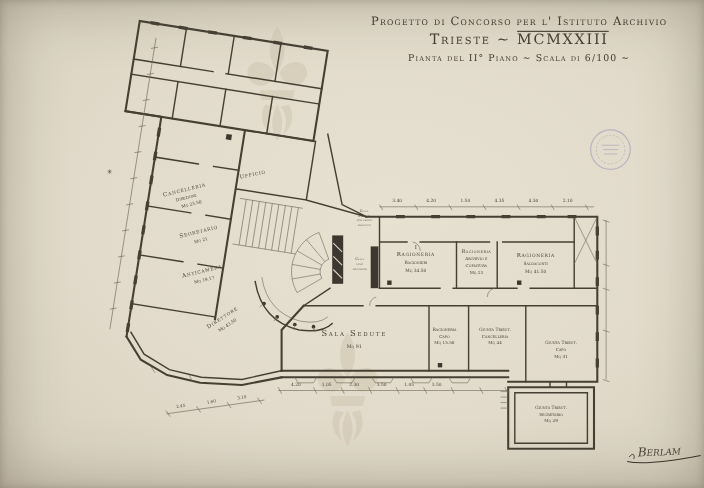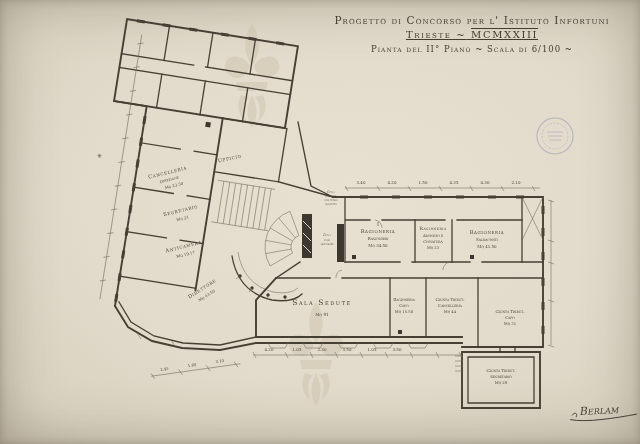--- a/index.html
+++ b/index.html
@@ -8,40 +8,40 @@
     background:
       radial-gradient(ellipse at 55% 45%, #e7e1d2 0%, #e2dbcb 55%, #d9d2c1 85%, #cfc7b4 100%);
     box-shadow: inset 0 0 55px rgba(92,82,62,.38), inset 0 0 8px rgba(70,60,45,.28);
     font-family:"DejaVu Serif", serif;
   }
   .title-block{
     position:absolute;left:322px;top:14px;width:300px;text-align:center;
     color:#433c30;
   }
   .title-block .l1{font-size:10.5px;letter-spacing:1.1px;font-variant:small-caps;white-space:nowrap;}
-  .title-block .l2{font-size:10px;letter-spacing:1.6px;font-variant:small-caps;margin-top:3px;text-decoration:underline;}
+  .title-block .l2{font-size:13px;letter-spacing:1.6px;font-variant:small-caps;margin-top:3px;}
   .title-block .l2 .roman{text-decoration:overline;}
   .title-block .l3{font-size:8.5px;letter-spacing:1px;font-variant:small-caps;margin-top:4px;}
   svg{position:absolute;left:0;top:0;}
   svg text{font-family:"DejaVu Serif", serif;fill:#4a4238;font-variant:small-caps;}
   .t{text-anchor:middle;}
   .w{stroke:#464034;fill:none;stroke-width:1.3;stroke-linecap:square;}
   .wh{stroke:#464034;fill:none;stroke-width:1.9;stroke-linecap:square;}
   .f{stroke:#6e675a;fill:none;stroke-width:.55;}
   .p{stroke:#464034;fill:none;stroke-width:3;}
   .dk{fill:#3c372f;}
   .sig{font-style:italic;}
 </style>
 </head>
 <body>
 
 <div class="page">
 
   <div class="title-block">
-    <div class="l1">Progetto di Concorso per l' Istituto Infortuni</div>
+    <div class="l1">Progetto di Concorso per l' Istituto Archivio</div>
     <div class="l2">
       <span>Trieste ~</span>
       <span class="roman">MCMXXIII</span>
     </div>
     <div class="l3">Pianta del II° Piano ~ Scala di 6/100 ~</div>
   </div>
 
   <svg width="640" height="444" viewBox="0 0 640 444">
 
     <g fill="#c9bfa8" opacity="0.42" transform="translate(222,20)">

